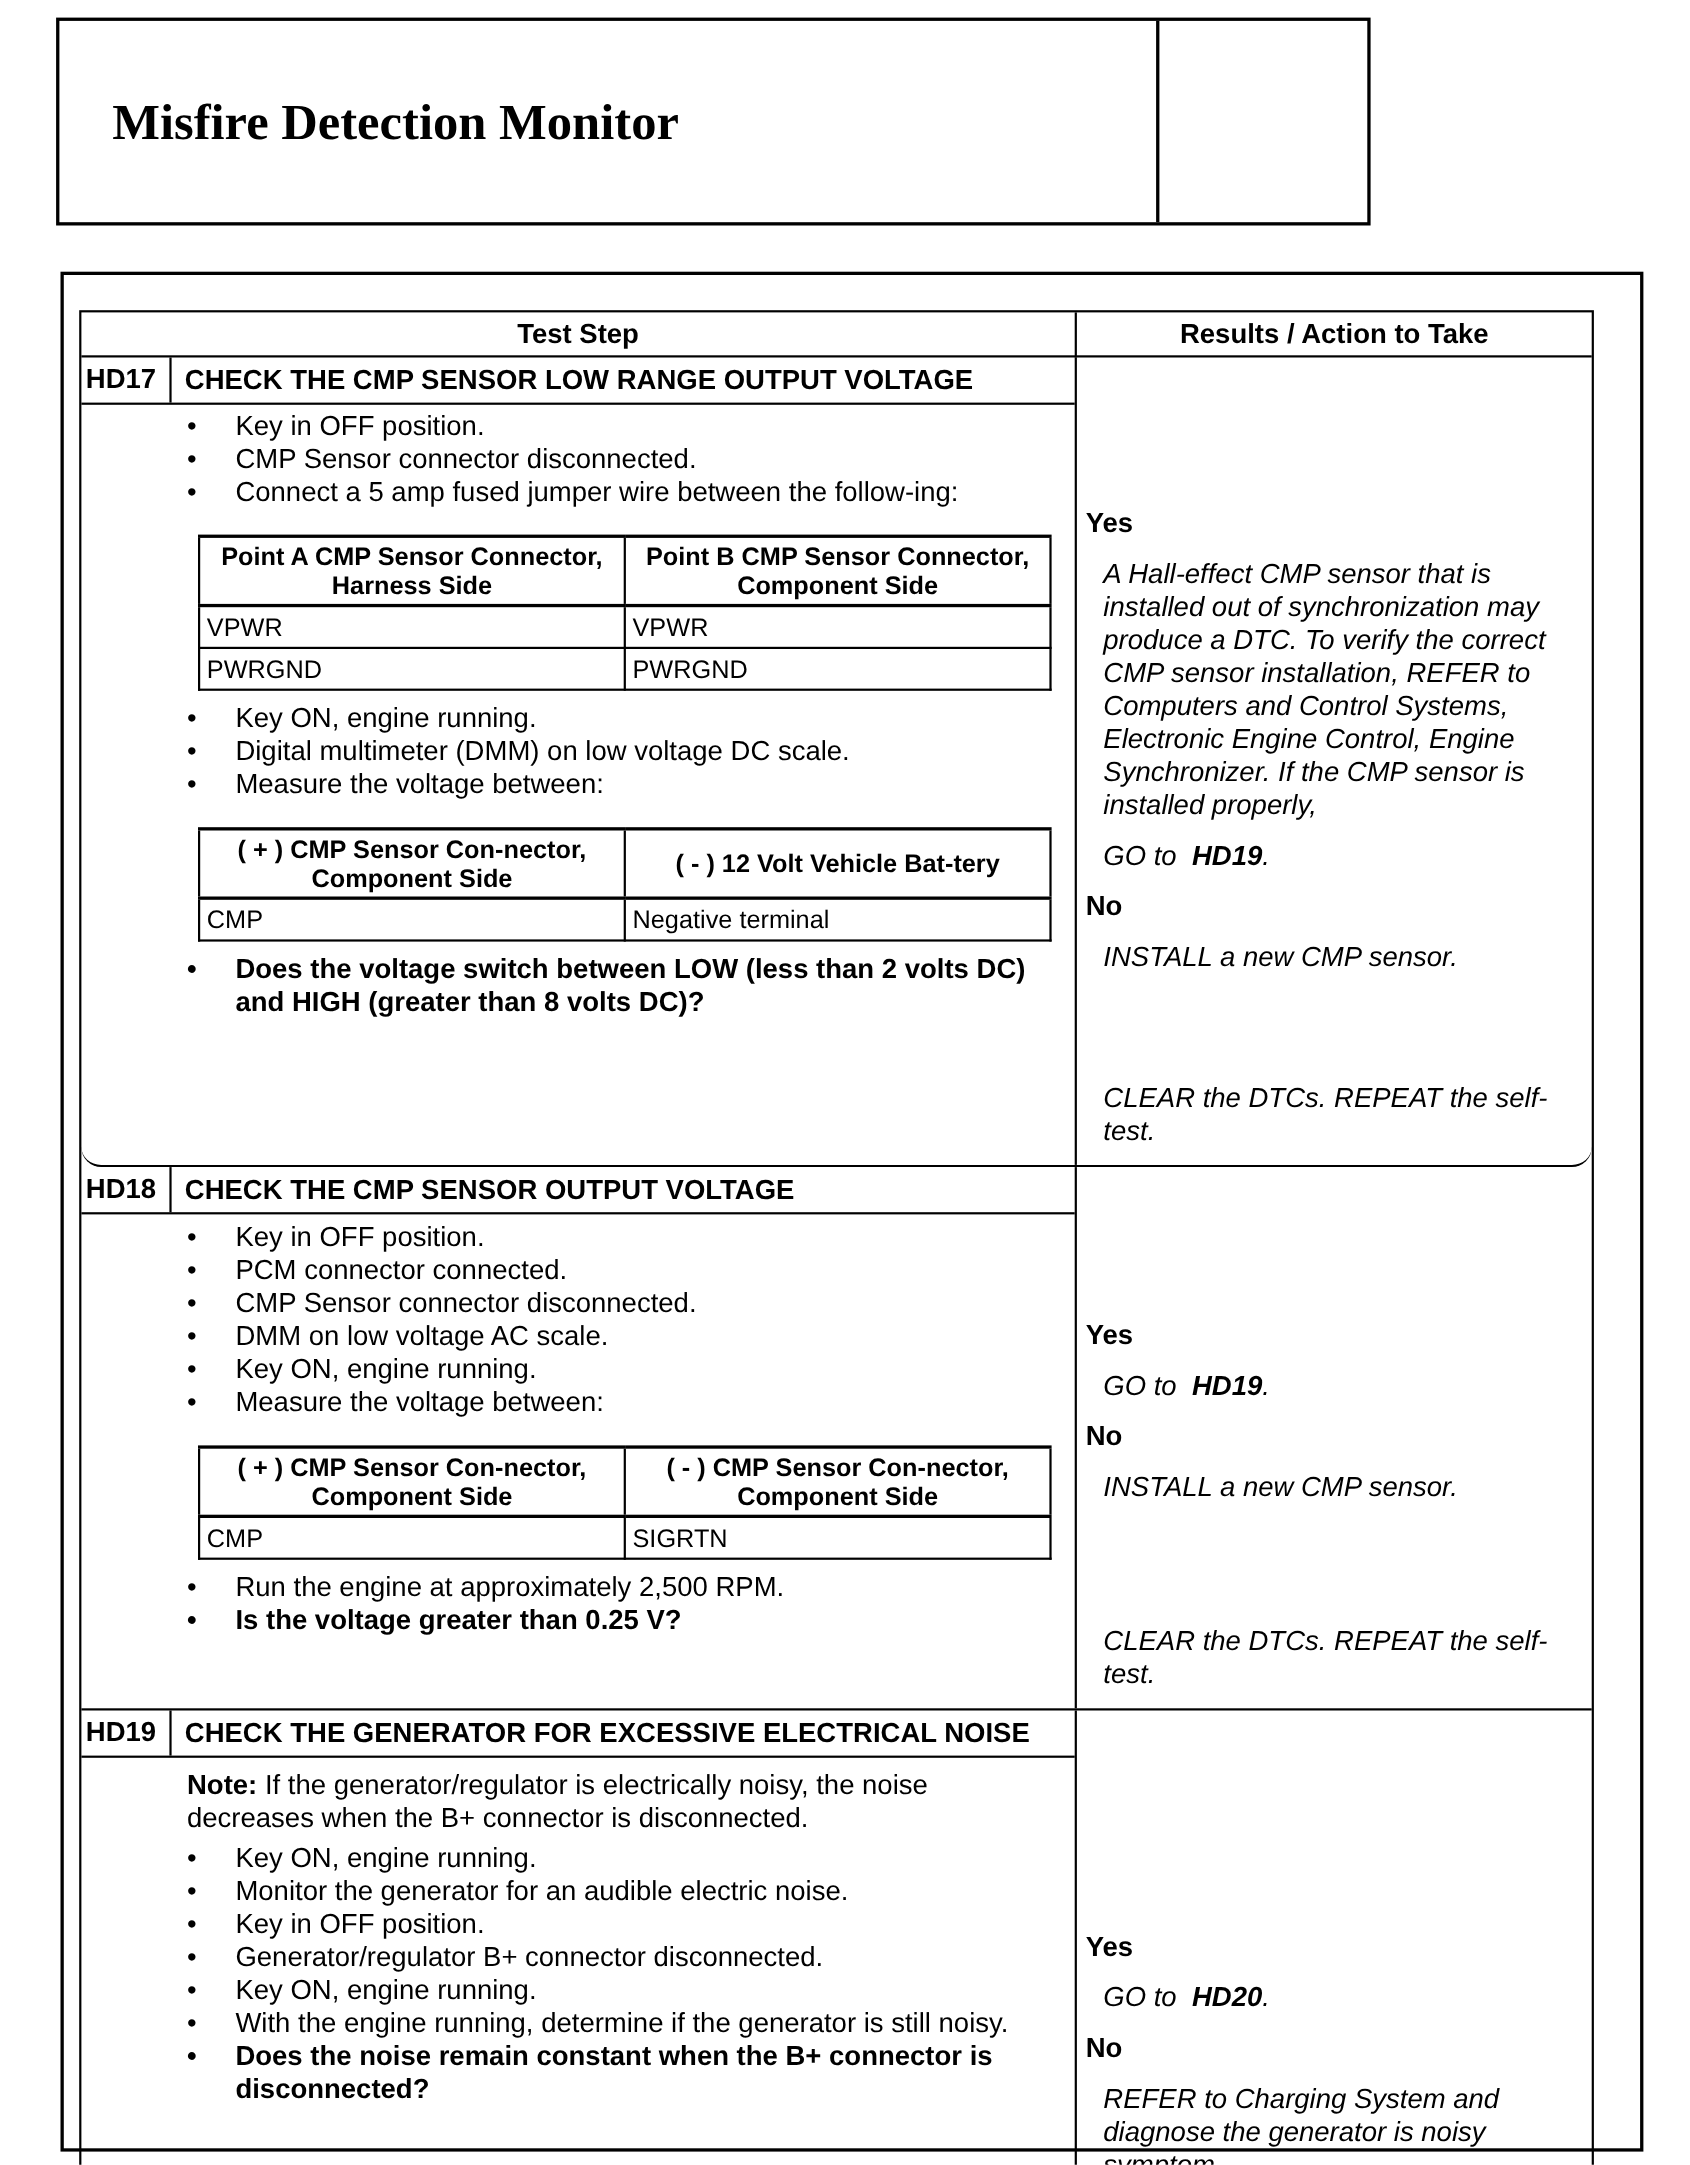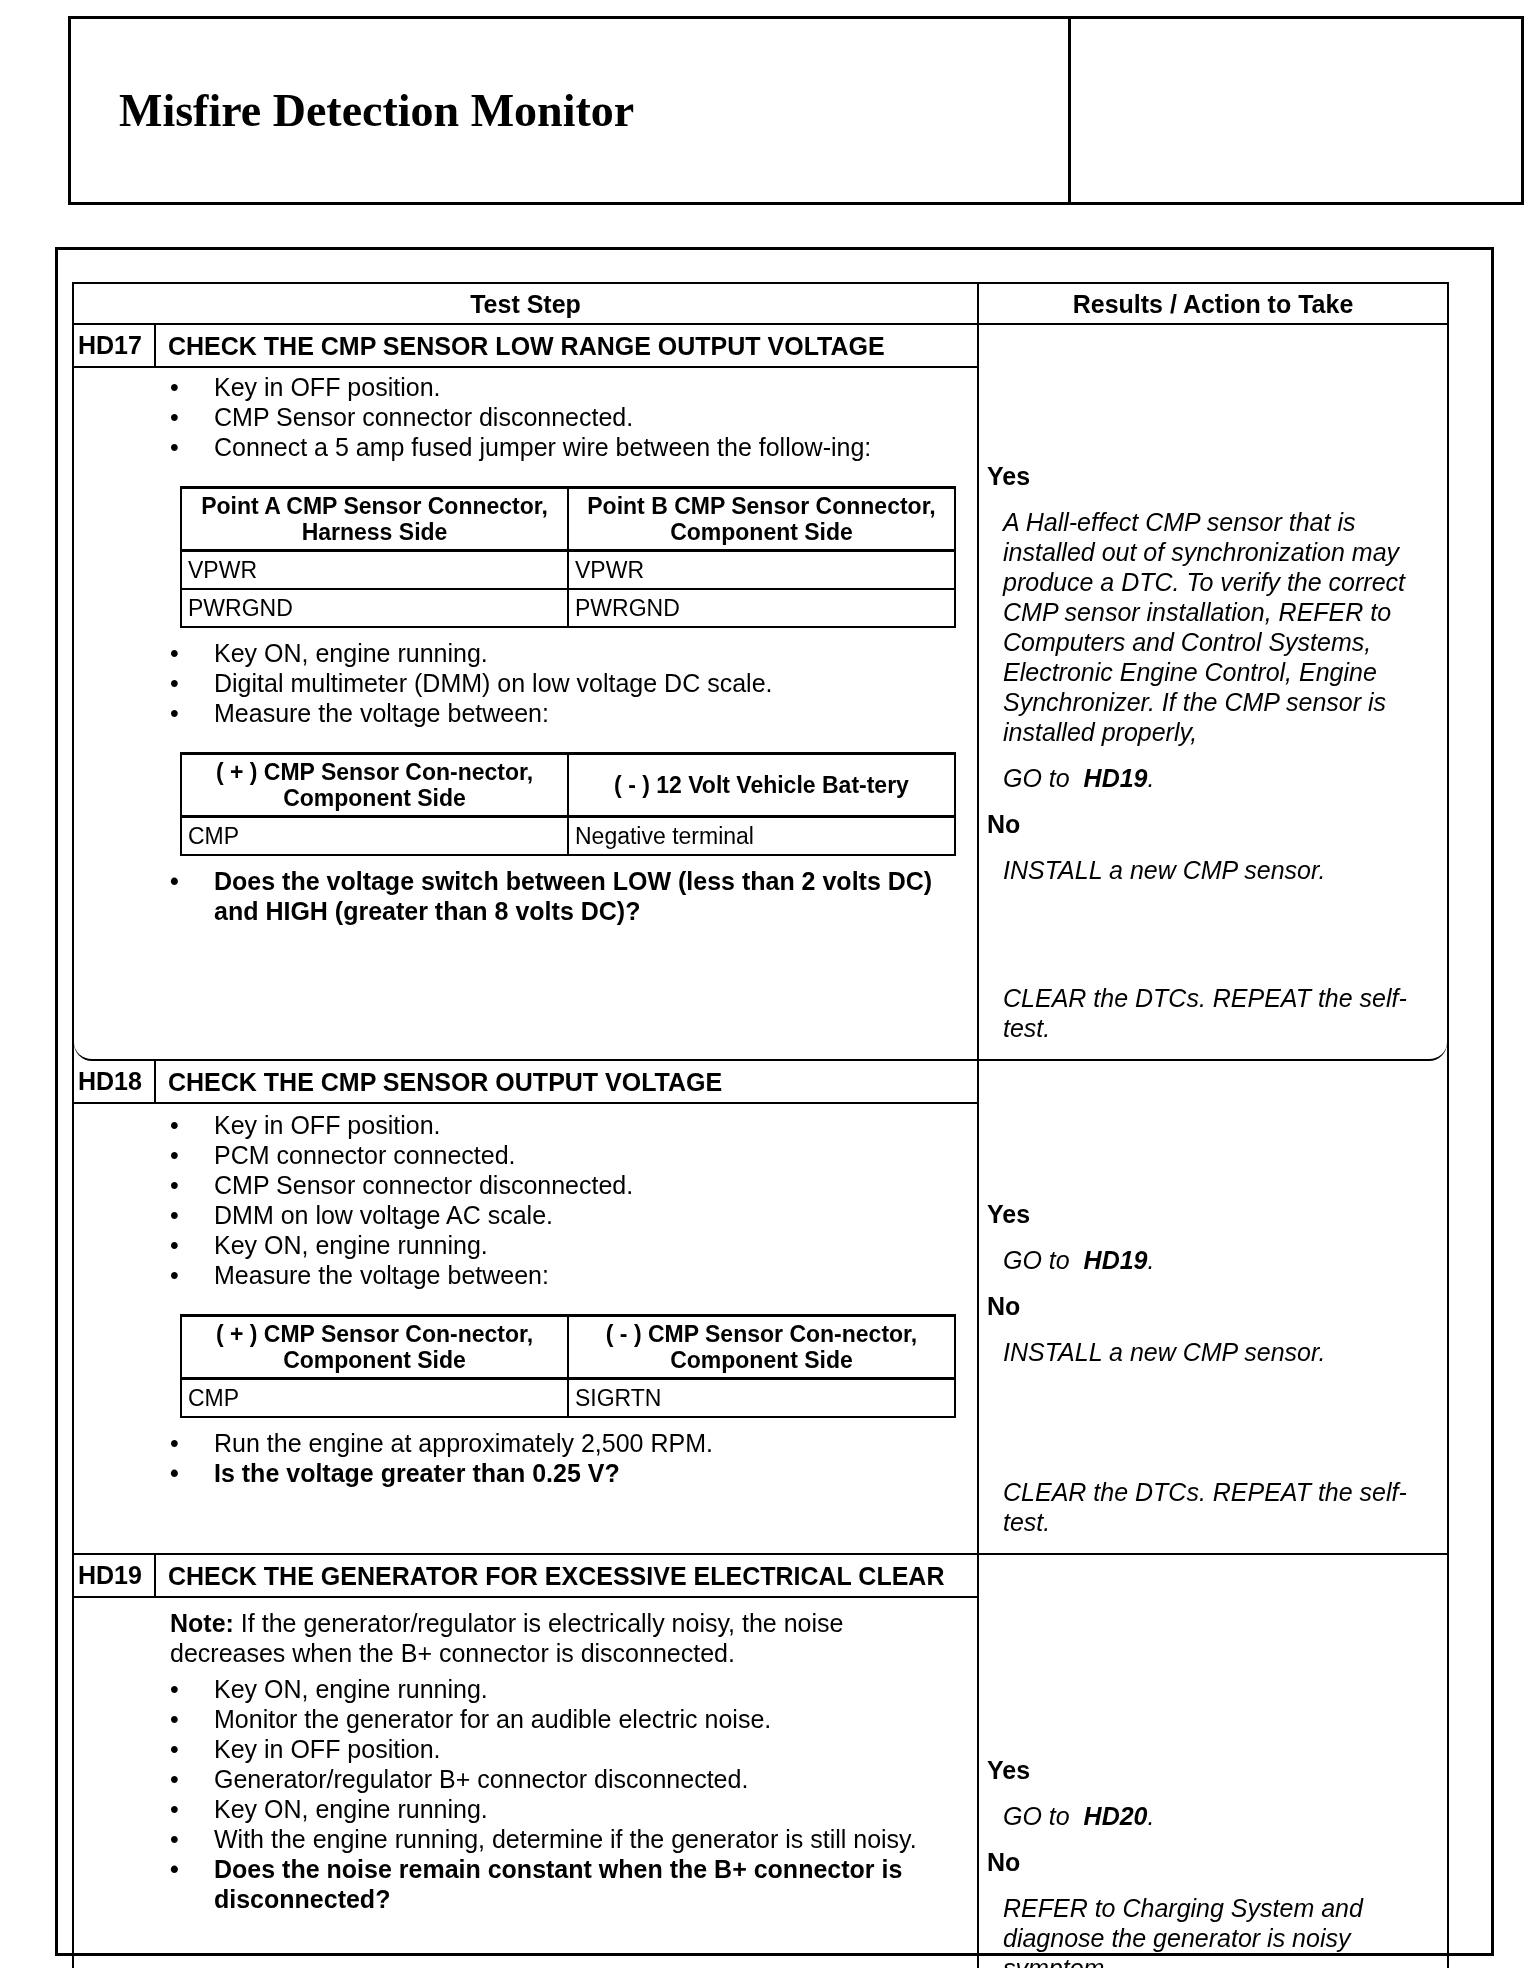--- a/index.html
+++ b/index.html
@@ -1,17 +1,17 @@
 <!DOCTYPE html>
 <html><head>
   <meta charset="utf-8">
   <style>
     html, body { margin: 0; padding: 0; background: #ffffff; }
     body { width: 1536px; height: 1968px; position: relative; overflow: hidden; color: #000; font-family: "Liberation Sans", sans-serif; }
-    .hdr { position: absolute; left: 68px; top: 16px; width: 1456px; height: 189px; border: 3px solid #000; box-sizing: border-box; display: flex; }
+    .hdr { position: absolute; left: 51px; top: 16px; width: 1195px; height: 189px; border: 3px solid #000; box-sizing: border-box; display: flex; }
     .hdr-title { flex: 0 0 1000px; border-right: 3px solid #000; display: flex; align-items: center; padding-left: 48px; box-sizing: border-box;
       font-family: "Liberation Serif", serif; font-weight: bold; font-size: 46px; }
     .hdr-code { flex: 1; display: flex; align-items: center; justify-content: center; font-family: "Liberation Serif", serif; font-weight: bold; font-size: 46px; }
     .outer { position: absolute; left: 55px; top: 247px; width: 1439px; height: 1709px; border: 3px solid #000; box-sizing: border-box; }
     .tbl { position: absolute; left: 72px; top: 282px; width: 1377px; border: 2px solid #000; box-sizing: border-box; }
     .row { display: flex; }
     .lcol { width: 905px; border-right: 2px solid #000; box-sizing: border-box; }
     .rcol { flex: 1; box-sizing: border-box; }
     .th { font-weight: bold; font-size: 25px; text-align: center; height: 41px; line-height: 41px; border-bottom: 2px solid #000; }
     .step-title-row { display: flex; border-bottom: 2px solid #000; }
@@ -151,21 +151,21 @@
         <p>INSTALL a new CMP sensor.</p>
         <p style="margin-top:110px;">CLEAR the DTCs. REPEAT the self-test.</p>
       </div>
     </div>
   </div>
 
   <div class="row">
     <div class="lcol">
       <div class="step-title-row">
         <div class="step-num">HD19</div>
-        <div class="step-title">CHECK THE GENERATOR FOR EXCESSIVE ELECTRICAL CLEAR</div>
+        <div class="step-title">CHECK THE GENERATOR FOR EXCESSIVE ELECTRICAL NOISE</div>
       </div>
       <div class="step-body" style="padding-bottom:8px;">
         <div class="note"><b>Note:</b> <span>If the generator/regulator is electrically noisy, the noise decreases when the B+ connector is disconnected.</span></div>
         <ul class="bl">
           <li>Key ON, engine running.</li>
           <li>Monitor the generator for an audible electric noise.</li>
           <li>Key in OFF position.</li>
           <li>Generator/regulator B+ connector disconnected.</li>
           <li>Key ON, engine running.</li>
           <li>With the engine running, determine if the generator is still noisy.</li>

